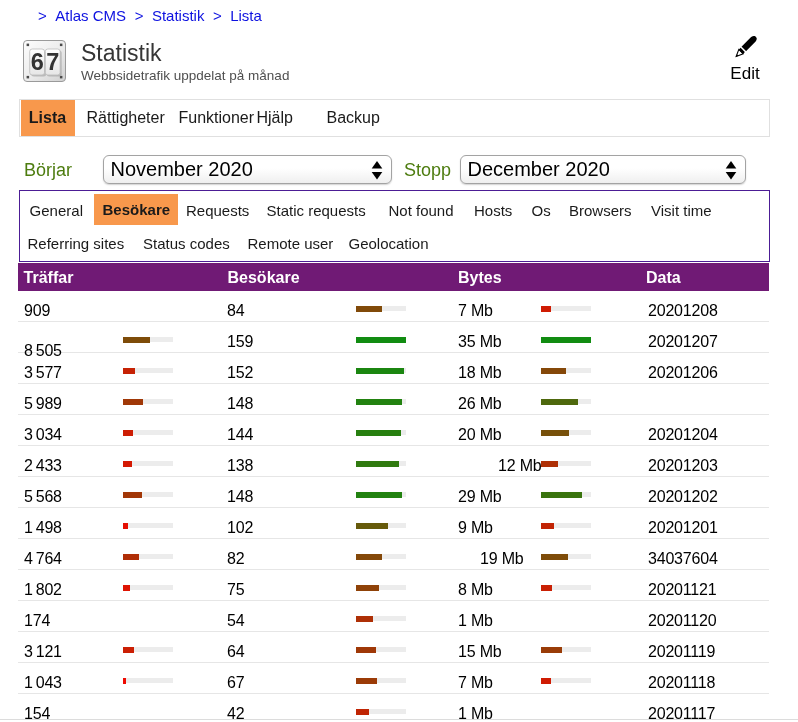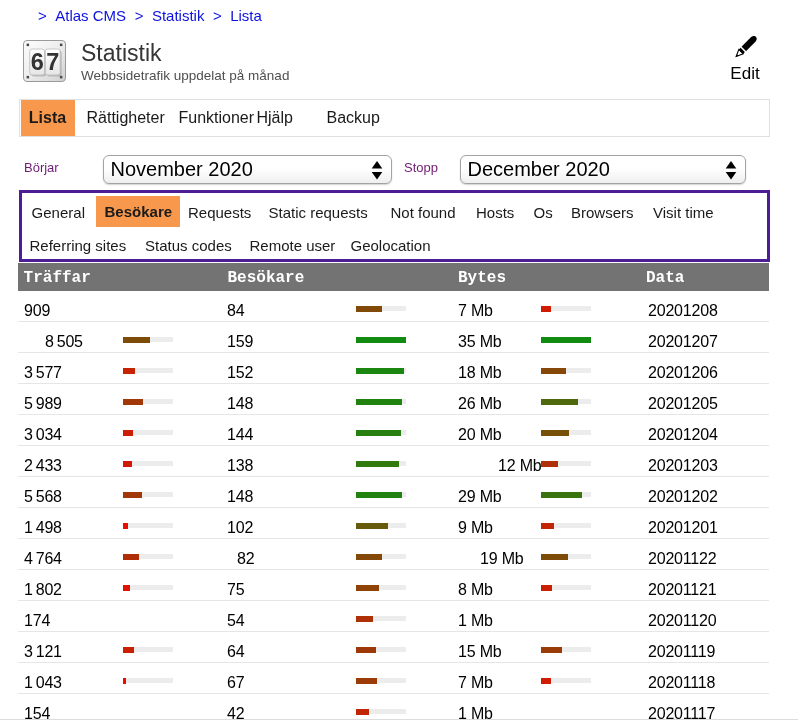--- a/index.html
+++ b/index.html
@@ -7,29 +7,29 @@
 #page { position:relative; width:798px; height:722px; overflow:hidden; }
 .abs { position:absolute; }
 #crumb { position:absolute; left:38px; top:7px; font-size:15px; color:#0d11e0; white-space:nowrap; }
 #crumb span { margin-right:8.5px; }
 #title { position:absolute; left:81px; top:40px; font-size:23px; color:#363636; }
 #subtitle { position:absolute; left:81px; top:68px; font-size:13.5px; color:#4f4f4f; }
 #edit-txt { position:absolute; left:725px; top:64px; width:40px; text-align:center; font-size:17px; color:#000; }
 #tabbar { position:absolute; left:18.5px; top:99px; width:751px; height:38px; border:1px solid #e0e0e0; }
 .tab { position:absolute; top:0; font-size:16px; line-height:36px; color:#1a1a1a; white-space:nowrap; }
 .tab.on { background:#f8984c; font-weight:bold; text-align:center; }
-.lbl { position:absolute; font-size:13px; color:#701a75; }
+.lbl { position:absolute; font-size:18px; color:#4d7c0f; }
 .sel { position:absolute; top:154.5px; height:29px; border:1px solid #a3a3a3; border-radius:6px;
   background:linear-gradient(#ffffff,#ffffff 45%,#efefef); box-shadow:0 1px 1.5px rgba(0,0,0,0.18);
   font-size:20px; color:#000; line-height:27px; padding-left:6.5px; }
 .arrows { position:absolute; right:8.5px; top:5.5px; }
-#subtabs { position:absolute; left:18.5px; top:190px; width:751px; height:72px; border:3px solid #4c1d95; }
+#subtabs { position:absolute; left:18.5px; top:190px; width:751px; height:72px; border:1px solid #4c1d95; }
 .stab { position:absolute; font-size:15px; line-height:31px; color:#1a1a1a; white-space:nowrap; }
 .stab.on { background:#f8984c; font-weight:bold; text-align:center; }
-#thead { position:absolute; left:18px; top:263px; width:751px; height:28px; background:#737373;font-family:Liberation Mono, monospace; }
+#thead { position:absolute; left:18px; top:263px; width:751px; height:28px; background:#701a75; }
 .th { position:absolute; top:6px; color:#fff; font-weight:bold; font-size:16px; }
 .row { position:absolute; left:18px; width:751px; height:31px; border-bottom:1px solid #e6e6e6; }
 .cell { position:absolute; font-size:16px; color:#000; line-height:35px; white-space:nowrap; letter-spacing:-0.2px; }
 .trk { position:absolute; width:50px; height:5px; background:#ececec; }
 .fil { position:absolute; height:5.5px; }
 #footline { position:absolute; left:0; top:719px; width:798px; height:1px; background:#dcdcdc; }
 </style></head>
 <body>
 <div id="page">
 <div id="crumb"><span>&gt;</span><span>Atlas CMS</span><span>&gt;</span><span>Statistik</span><span>&gt;</span><span>Lista</span></div>
@@ -118,21 +118,21 @@
 <div class="row" style="top:291px;"></div>
     <div class="cell" style="left:24px;top:292.5px;">909</div>
     <div class="cell" style="left:227px;top:292.5px;">84</div>
     <div class="trk" style="left:355.8px;top:306.2px;"></div>
     <div class="fil" style="left:355.8px;top:306px;width:26.4px;background:rgb(129,74,9);"></div>
     <div class="cell" style="left:458px;top:292.5px;">7 Mb</div>
     <div class="trk" style="left:540.8px;top:306.2px;"></div>
     <div class="fil" style="left:540.8px;top:306px;width:10.0px;background:rgb(207,28,3);"></div>
     <div class="cell" style="left:648px;top:292.5px;">20201208</div>
 <div class="row" style="top:322px;"></div>
-    <div class="cell" style="left:24px;top:324px;margin-left:21px;">8 505</div>
+    <div class="cell" style="left:24px;top:333px;">8 505</div>
     <div class="trk" style="left:122.9px;top:337.2px;"></div>
     <div class="fil" style="left:122.9px;top:337px;width:27.0px;background:rgb(126,76,9);"></div>
     <div class="cell" style="left:227px;top:323.5px;">159</div>
     <div class="trk" style="left:355.8px;top:337.2px;"></div>
     <div class="fil" style="left:355.8px;top:337px;width:50.0px;background:rgb(17,140,17);"></div>
     <div class="cell" style="left:458px;top:323.5px;">35 Mb</div>
     <div class="trk" style="left:540.8px;top:337.2px;"></div>
     <div class="fil" style="left:540.8px;top:337px;width:50.0px;background:rgb(17,140,17);"></div>
     <div class="cell" style="left:648px;top:323.5px;">20201207</div>
 <div class="row" style="top:353px;"></div>
@@ -149,21 +149,20 @@
 <div class="row" style="top:384px;"></div>
     <div class="cell" style="left:24px;top:385.5px;">5 989</div>
     <div class="trk" style="left:122.9px;top:399.2px;"></div>
     <div class="fil" style="left:122.9px;top:399px;width:20.0px;background:rgb(160,56,7);"></div>
     <div class="cell" style="left:227px;top:385.5px;">148</div>
     <div class="trk" style="left:355.8px;top:399.2px;"></div>
     <div class="fil" style="left:355.8px;top:399px;width:46.5px;background:rgb(34,130,16);"></div>
     <div class="cell" style="left:458px;top:385.5px;">26 Mb</div>
     <div class="trk" style="left:540.8px;top:399.2px;"></div>
     <div class="fil" style="left:540.8px;top:399px;width:37.1px;background:rgb(78,104,13);"></div>
-    <div class="cell" style="left:648px;top:385.5px;">20201205</div>
 <div class="row" style="top:415px;"></div>
     <div class="cell" style="left:24px;top:416.5px;">3 034</div>
     <div class="trk" style="left:122.9px;top:430.2px;"></div>
     <div class="fil" style="left:122.9px;top:430px;width:10.5px;background:rgb(205,29,4);"></div>
     <div class="cell" style="left:227px;top:416.5px;">144</div>
     <div class="trk" style="left:355.8px;top:430.2px;"></div>
     <div class="fil" style="left:355.8px;top:430px;width:45.3px;background:rgb(39,127,15);"></div>
     <div class="cell" style="left:458px;top:416.5px;">20 Mb</div>
     <div class="trk" style="left:540.8px;top:430.2px;"></div>
     <div class="fil" style="left:540.8px;top:430px;width:28.6px;background:rgb(119,80,10);"></div>
@@ -198,27 +197,27 @@
     <div class="trk" style="left:355.8px;top:523.2px;"></div>
     <div class="fil" style="left:355.8px;top:523px;width:32.1px;background:rgb(102,90,11);"></div>
     <div class="cell" style="left:458px;top:509.5px;">9 Mb</div>
     <div class="trk" style="left:540.8px;top:523.2px;"></div>
     <div class="fil" style="left:540.8px;top:523px;width:12.9px;background:rgb(194,36,4);"></div>
     <div class="cell" style="left:648px;top:509.5px;">20201201</div>
 <div class="row" style="top:539px;"></div>
     <div class="cell" style="left:24px;top:540.5px;">4 764</div>
     <div class="trk" style="left:122.9px;top:554.2px;"></div>
     <div class="fil" style="left:122.9px;top:554px;width:16.5px;background:rgb(176,46,6);"></div>
-    <div class="cell" style="left:237px;top:540.5px;">82</div>
+    <div class="cell" style="left:227px;top:540.5px;">82</div>
     <div class="trk" style="left:355.8px;top:554.2px;"></div>
     <div class="fil" style="left:355.8px;top:554px;width:25.8px;background:rgb(132,72,9);"></div>
     <div class="cell" style="left:480px;top:540.5px;">19 Mb</div>
     <div class="trk" style="left:540.8px;top:554.2px;"></div>
     <div class="fil" style="left:540.8px;top:554px;width:27.1px;background:rgb(126,76,9);"></div>
-    <div class="cell" style="left:648px;top:540.5px;">20201122</div>
+    <div class="cell" style="left:648px;top:540.5px;">34037604</div>
 <div class="row" style="top:570px;"></div>
     <div class="cell" style="left:24px;top:571.5px;">1 802</div>
     <div class="trk" style="left:122.9px;top:585.2px;"></div>
     <div class="fil" style="left:122.9px;top:585px;width:7.0px;background:rgb(222,20,2);"></div>
     <div class="cell" style="left:227px;top:571.5px;">75</div>
     <div class="trk" style="left:355.8px;top:585.2px;"></div>
     <div class="fil" style="left:355.8px;top:585px;width:23.6px;background:rgb(143,66,8);"></div>
     <div class="cell" style="left:458px;top:571.5px;">8 Mb</div>
     <div class="trk" style="left:540.8px;top:585.2px;"></div>
     <div class="fil" style="left:540.8px;top:585px;width:11.4px;background:rgb(201,32,4);"></div>

